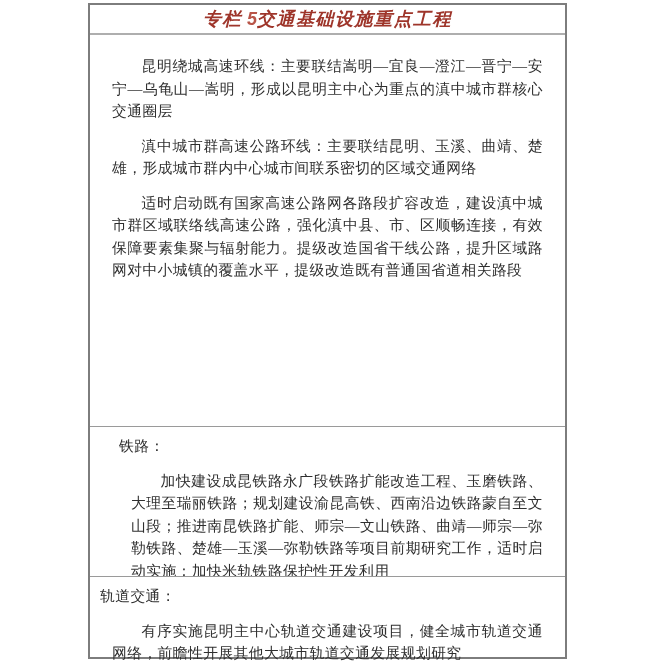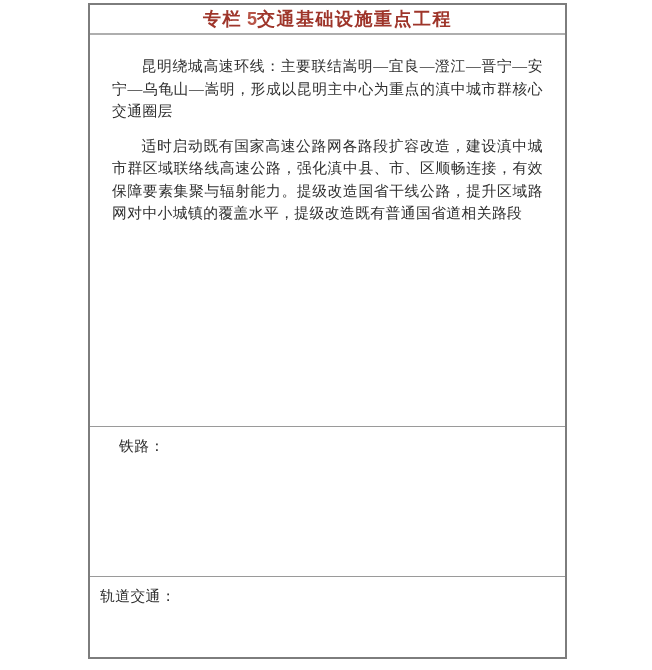--- a/index.html
+++ b/index.html
@@ -10,21 +10,21 @@
   }
   .panel{
     position:absolute;left:88px;top:3px;width:479px;height:656px;
     box-sizing:border-box;border:2px solid #7d7d7d;background:#ffffff;
   }
   .panel-title{
     height:28px;box-sizing:content-box;
     border-bottom:2px solid #aeaeae;
     display:flex;align-items:center;justify-content:center;
     font-family:"Liberation Sans","DejaVu Sans",sans-serif;
-    font-weight:bold;font-size:18px;letter-spacing:1.5px;color:#9e352a;
+    font-weight:bold;font-size:18px;letter-spacing:1.5px;color:#9e352a;font-style:italic;
   }
   .t-num{color:#b85548;margin-left:5px;letter-spacing:0;}
   .t-text{}
   .section{
     box-sizing:border-box;overflow:hidden;
     padding:8px 10px 0 10px;
     color:#2f2f2f;font-size:14.8px;line-height:22.5px;
     text-align:justify;text-justify:inter-ideograph;
     letter-spacing:0.4px;
   }
@@ -42,25 +42,28 @@
   <div class="panel">
 
     <div class="panel-title">
       <span class="t-label">专栏</span>
       <span class="t-num">5</span>
       <span class="t-text">交通基础设施重点工程</span>
     </div>
 
     <div class="section sec-highway">
       <p>昆明绕城高速环线：主要联结嵩明—宜良—澄江—晋宁—安宁—乌龟山—嵩明，形成以昆明主中心为重点的滇中城市群核心交通圈层</p>
+      <p>滇中城市群高速公路环线：主要联结昆明、玉溪、曲靖、楚雄，形成城市群内中心城市间联系密切的区域交通网络</p>
       <p>适时启动既有国家高速公路网各路段扩容改造，建设滇中城市群区域联络线高速公路，强化滇中县、市、区顺畅连接，有效保障要素集聚与辐射能力。提级改造国省干线公路，提升区域路网对中小城镇的覆盖水平，提级改造既有普通国省道相关路段</p>
     </div>
 
     <div class="section sec-rail">
       <div class="sec-heading">铁路：</div>
+      <p>加快建设成昆铁路永广段铁路扩能改造工程、玉磨铁路、大理至瑞丽铁路；规划建设渝昆高铁、西南沿边铁路蒙自至文山段；推进南昆铁路扩能、师宗—文山铁路、曲靖—师宗—弥勒铁路、楚雄—玉溪—弥勒铁路等项目前期研究工作，适时启动实施；加快米轨铁路保护性开发利用</p>
     </div>
 
     <div class="section sec-transit">
       <div class="sec-heading">轨道交通：</div>
+      <p>有序实施昆明主中心轨道交通建设项目，健全城市轨道交通网络，前瞻性开展其他大城市轨道交通发展规划研究</p>
     </div>
 
   </div>
 </div>
 
 </body></html>

